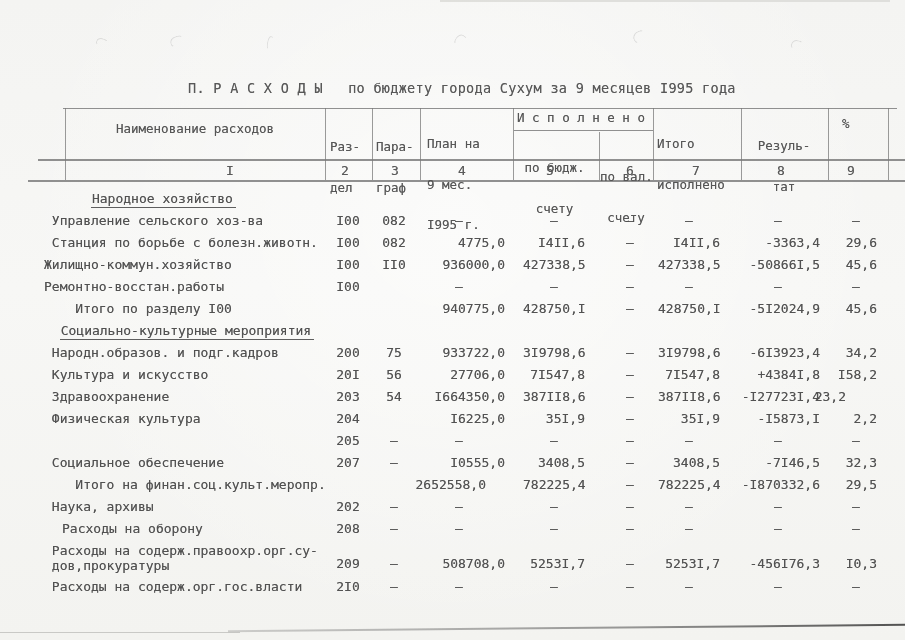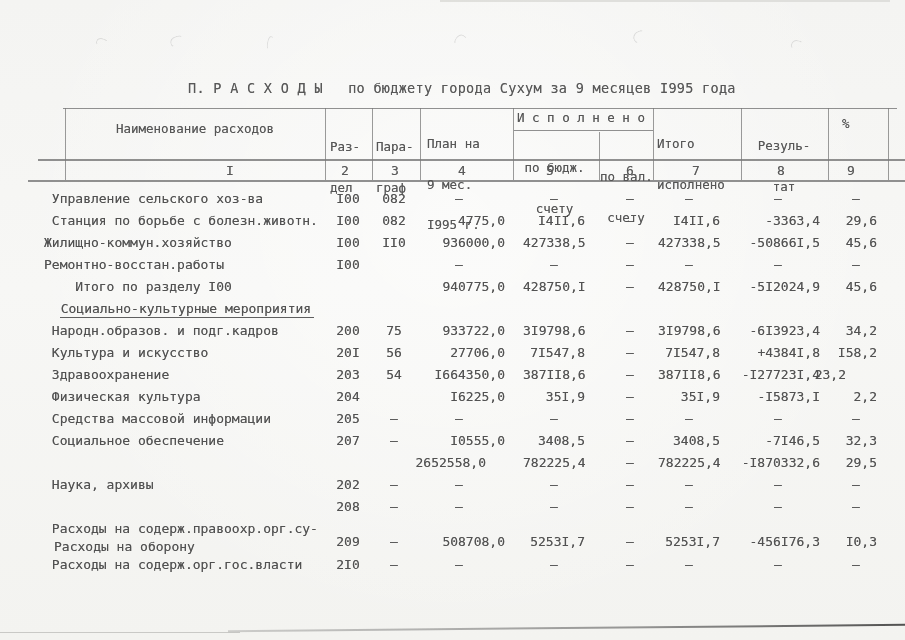--- a/index.html
+++ b/index.html
@@ -112,20 +112,23 @@
       <span class="colnum tw" style="left: 375px;">3</span>
       <span class="colnum tw" style="left: 442px;">4</span>
       <span class="colnum tw" style="left: 530px;">5</span>
       <span class="colnum tw" style="left: 610px;">6</span>
       <span class="colnum tw" style="left: 676px;">7</span>
       <span class="colnum tw" style="left: 761px;">8</span>
       <span class="colnum tw" style="left: 831px;">9</span>
     </div>
 
   <div id="rows">
+      <div class="row section">
+        <span class="name" style="left: 90.98px;">Народное хозяйство</span>
+      </div>
       <div class="row">
         <span class="name" style="left: 51.83px;">Управление сельского хоз-ва</span>
         <span class="cell ctr" style="left: 322px; width: 52px;">I00</span>
         <span class="cell ctr" style="left: 368px; width: 52px;">082</span>
         <span class="cell ctr" style="left: 413px; width: 92px;">–</span>
         <span class="cell ctr" style="left: 523px; width: 62px;">–</span>
         <span class="cell ctr" style="left: 606px; width: 48px;">–</span>
         <span class="cell ctr" style="left: 658px; width: 62px;">–</span>
         <span class="cell ctr" style="left: 736px; width: 84px;">–</span>
         <span class="cell ctr" style="left: 835px; width: 42px;">–</span>
@@ -211,21 +214,20 @@
         <span class="name" style="left: 51.83px;">Физическая культура</span>
         <span class="cell ctr" style="left: 322px; width: 52px;">204</span>
         <span class="cell" style="left: 413px; width: 92px;">I6225,0</span>
         <span class="cell" style="left: 523px; width: 62px;">35I,9</span>
         <span class="cell ctr" style="left: 606px; width: 48px;">–</span>
         <span class="cell" style="left: 658px; width: 62px;">35I,9</span>
         <span class="cell" style="left: 736px; width: 84px;">-I5873,I</span>
         <span class="cell" style="left: 835px; width: 42px;">2,2</span>
       </div>
       <div class="row">
-        <span class="name" style="left: 51.83px;">Средства массовой информации</span>
         <span class="cell ctr" style="left: 322px; width: 52px;">205</span>
         <span class="cell ctr" style="left: 368px; width: 52px;">–</span>
         <span class="cell ctr" style="left: 413px; width: 92px;">–</span>
         <span class="cell ctr" style="left: 523px; width: 62px;">–</span>
         <span class="cell ctr" style="left: 606px; width: 48px;">–</span>
         <span class="cell ctr" style="left: 658px; width: 62px;">–</span>
         <span class="cell ctr" style="left: 736px; width: 84px;">–</span>
         <span class="cell ctr" style="left: 835px; width: 42px;">–</span>
       </div>
       <div class="row">
@@ -233,51 +235,52 @@
         <span class="cell ctr" style="left: 322px; width: 52px;">207</span>
         <span class="cell ctr" style="left: 368px; width: 52px;">–</span>
         <span class="cell" style="left: 413px; width: 92px;">I0555,0</span>
         <span class="cell" style="left: 523px; width: 62px;">3408,5</span>
         <span class="cell ctr" style="left: 606px; width: 48px;">–</span>
         <span class="cell" style="left: 658px; width: 62px;">3408,5</span>
         <span class="cell" style="left: 736px; width: 84px;">-7I46,5</span>
         <span class="cell" style="left: 835px; width: 42px;">32,3</span>
       </div>
       <div class="row">
+        <span class="name" style="left: 75.32px;">Итого на финан.соц.культ.меропр.</span>
         <span class="cell" style="left: 394px; width: 92px;">2652558,0</span>
         <span class="cell" style="left: 523px; width: 62px;">782225,4</span>
         <span class="cell ctr" style="left: 606px; width: 48px;">–</span>
         <span class="cell" style="left: 658px; width: 62px;">782225,4</span>
         <span class="cell" style="left: 736px; width: 84px;">-I870332,6</span>
         <span class="cell" style="left: 835px; width: 42px;">29,5</span>
       </div>
       <div class="row">
         <span class="name" style="left: 51.83px;">Наука, архивы</span>
         <span class="cell ctr" style="left: 322px; width: 52px;">202</span>
         <span class="cell ctr" style="left: 368px; width: 52px;">–</span>
         <span class="cell ctr" style="left: 413px; width: 92px;">–</span>
         <span class="cell ctr" style="left: 523px; width: 62px;">–</span>
         <span class="cell ctr" style="left: 606px; width: 48px;">–</span>
         <span class="cell ctr" style="left: 658px; width: 62px;">–</span>
         <span class="cell ctr" style="left: 736px; width: 84px;">–</span>
         <span class="cell ctr" style="left: 835px; width: 42px;">–</span>
       </div>
       <div class="row">
-        <span class="name" style="left: 54px; margin-top: 40px;">Расходы на оборону</span>
+        <span class="name" style="left: 62px;">Расходы на оборону</span>
         <span class="cell ctr" style="left: 322px; width: 52px;">208</span>
         <span class="cell ctr" style="left: 368px; width: 52px;">–</span>
         <span class="cell ctr" style="left: 413px; width: 92px;">–</span>
         <span class="cell ctr" style="left: 523px; width: 62px;">–</span>
         <span class="cell ctr" style="left: 606px; width: 48px;">–</span>
         <span class="cell ctr" style="left: 658px; width: 62px;">–</span>
         <span class="cell ctr" style="left: 736px; width: 84px;">–</span>
         <span class="cell ctr" style="left: 835px; width: 42px;">–</span>
       </div>
       <div class="row tall">
-        <span class="name" style="left: 51.83px;"><span class="nline">Расходы на содерж.правоохр.орг.су-</span></span>
+        <span class="name" style="left: 51.83px;"><span class="nline">Расходы на содерж.правоохр.орг.су-</span><span class="nline">дов,прокуратуры</span></span>
         <span class="cell ctr" style="left: 322px; width: 52px;">209</span>
         <span class="cell ctr" style="left: 368px; width: 52px;">–</span>
         <span class="cell" style="left: 413px; width: 92px;">508708,0</span>
         <span class="cell" style="left: 523px; width: 62px;">5253I,7</span>
         <span class="cell ctr" style="left: 606px; width: 48px;">–</span>
         <span class="cell" style="left: 658px; width: 62px;">5253I,7</span>
         <span class="cell" style="left: 736px; width: 84px;">-456I76,3</span>
         <span class="cell" style="left: 835px; width: 42px;">I0,3</span>
       </div>
       <div class="row">

